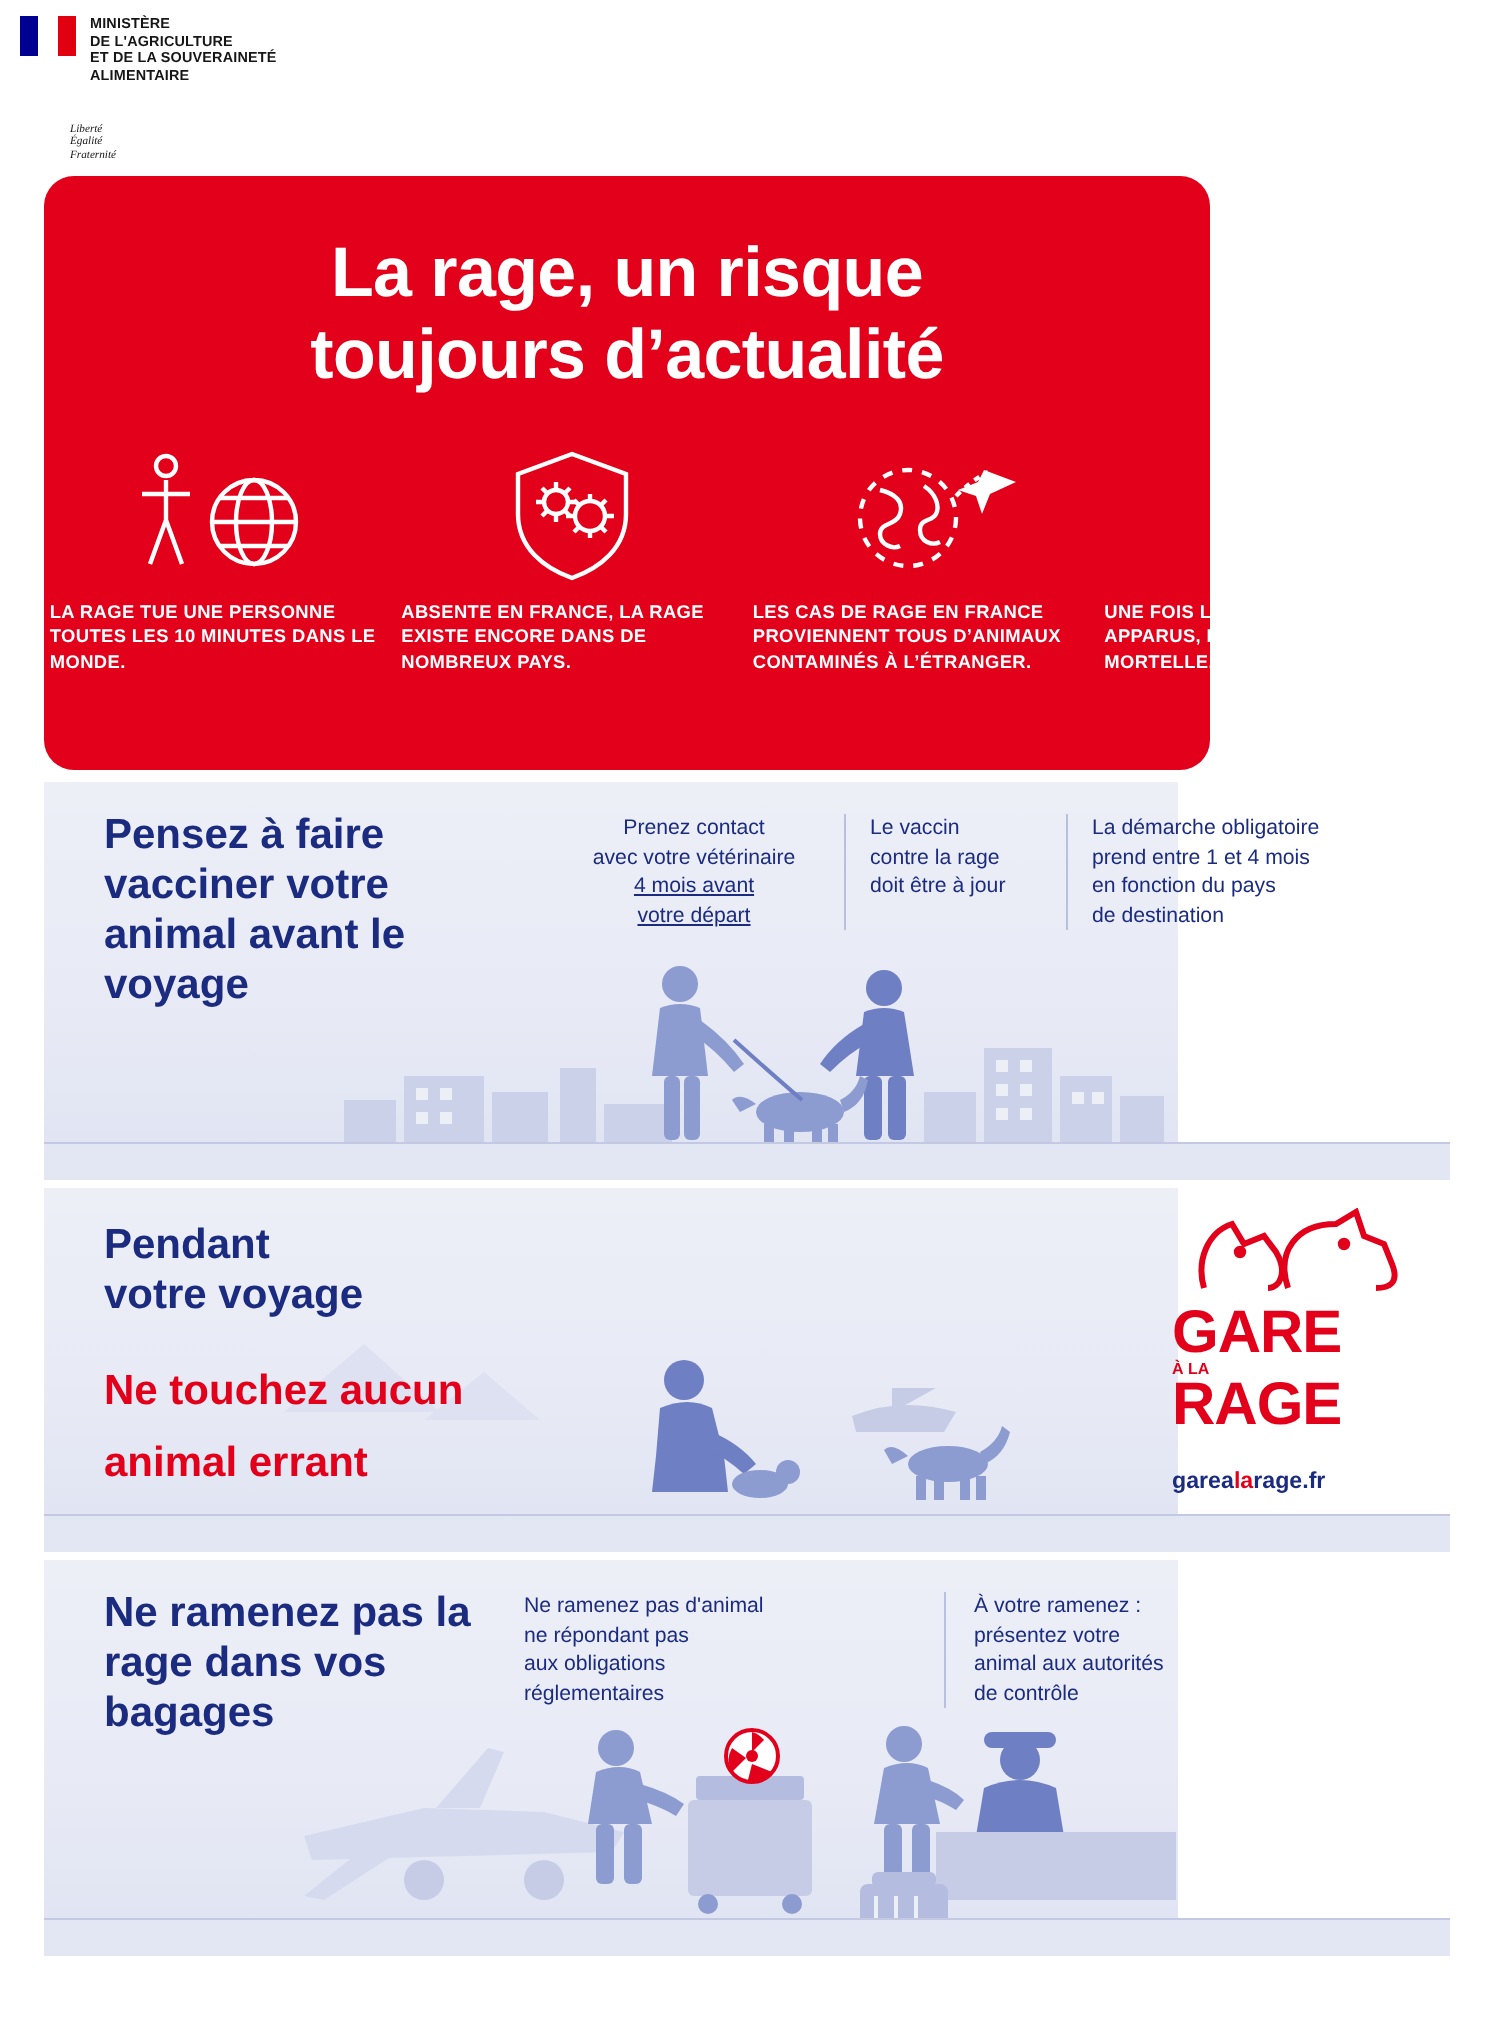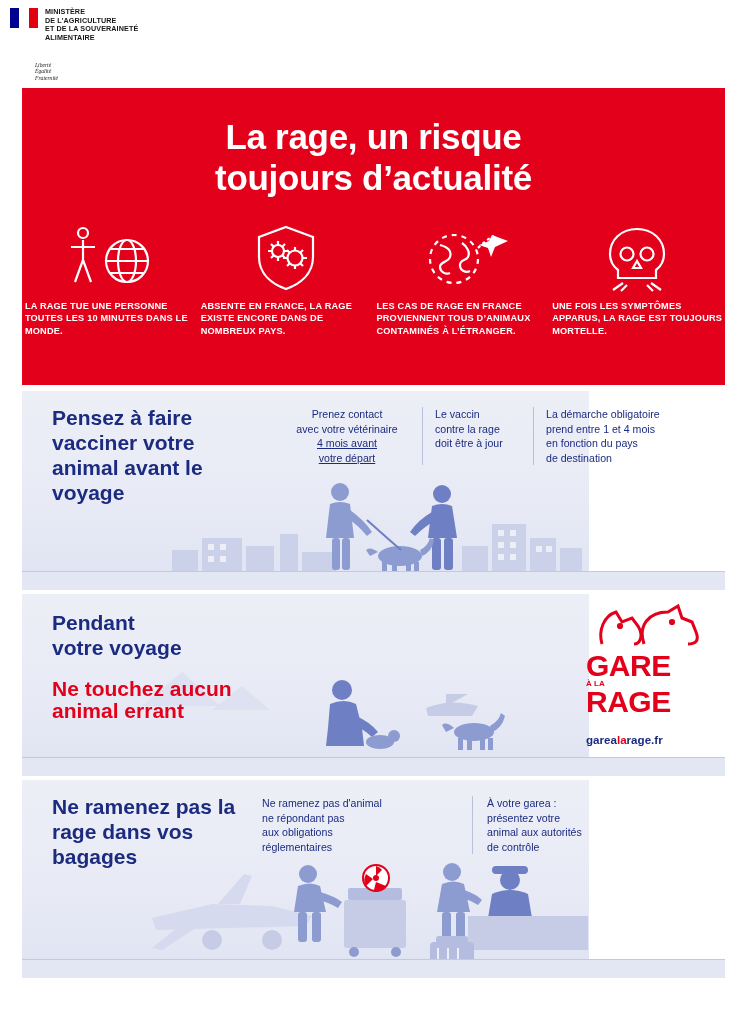--- a/index.html
+++ b/index.html
@@ -28,22 +28,22 @@
     letter-spacing: 0.1px;
   }
   .devise {
     position: absolute; left: 35px; top: 62px;
     font-size: 5.6px; line-height: 6.4px; color: #161616;
     font-family: "Liberation Serif", serif; font-style: italic;
   }
 
   
   .hero {
-    position: absolute; left: 22px; top: 88px; width: 703px; height: 297px;
-    background: #E2001A; color: #fff;
+    position: absolute; left: 22px; top: 88px; width: 583px; height: 297px;
+    background: #E2001A; color: #fff; border-radius: 15px;
   }
   .hero h1 {
     text-align: center; font-size: 35px; line-height: 41px; font-weight: bold;
     padding-top: 28px; letter-spacing: -0.3px;
   }
   .facts {
     position: absolute; left: 0; top: 132px; width: 703px;
     display: flex; justify-content: space-around; align-items: flex-start;
   }
   .fact { width: 170px; display: flex; flex-direction: column; align-items: center; }
@@ -58,21 +58,21 @@
     position: absolute; left: 22px; width: 567px;
     background: linear-gradient(180deg,#EDEFF7 0%, #E7EAF5 60%, #DFE3F2 100%);
   }
   .b1 { top: 391px; height: 199px; }
   .b2 { top: 594px; height: 182px; }
   .b3 { top: 780px; height: 198px; }
 
   h2.blue {
     color: #1B2B80; font-weight: bold; font-size: 21px; line-height: 25px;
   }
-  h2.red { color: #E2001A; font-weight: bold; font-size: 21px; line-height: 22px; }
+  h2.red { color: #E2001A; font-weight: bold; font-size: 21px; line-height: 36px; }
 
   .cols { display: flex; }
   .col { font-size: 10.6px; line-height: 14.6px; color: #1B2B80; }
   .col .ul { text-decoration: underline; }
   .divider { width: 1px; background: #B9C0DE; }
 
   
   .scenery { position: absolute; left: 0; bottom: 0; width: 703px; height: 110px; }
 
   
@@ -390,21 +390,21 @@
 
     <div class="cols" style="position:absolute; left:240px; top:16px; width:440px;">
       <div class="col" style="width:210px;">
         <div>Ne ramenez pas d'animal</div>
         <div>ne répondant pas</div>
         <div>aux obligations</div>
         <div>réglementaires</div>
       </div>
       <div class="divider"></div>
       <div class="col" style="width:200px; padding-left:14px;">
-        <div>À votre garea :</div>
+        <div>À votre ramenez :</div>
         <div>présentez votre</div>
         <div>animal aux autorités</div>
         <div>de contrôle</div>
       </div>
     </div>
   </div>
 
 </div>
 
 </body></html>

